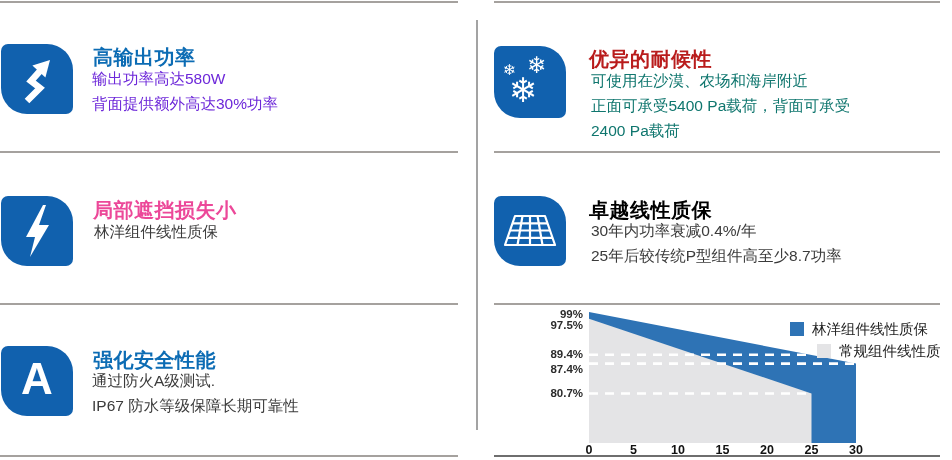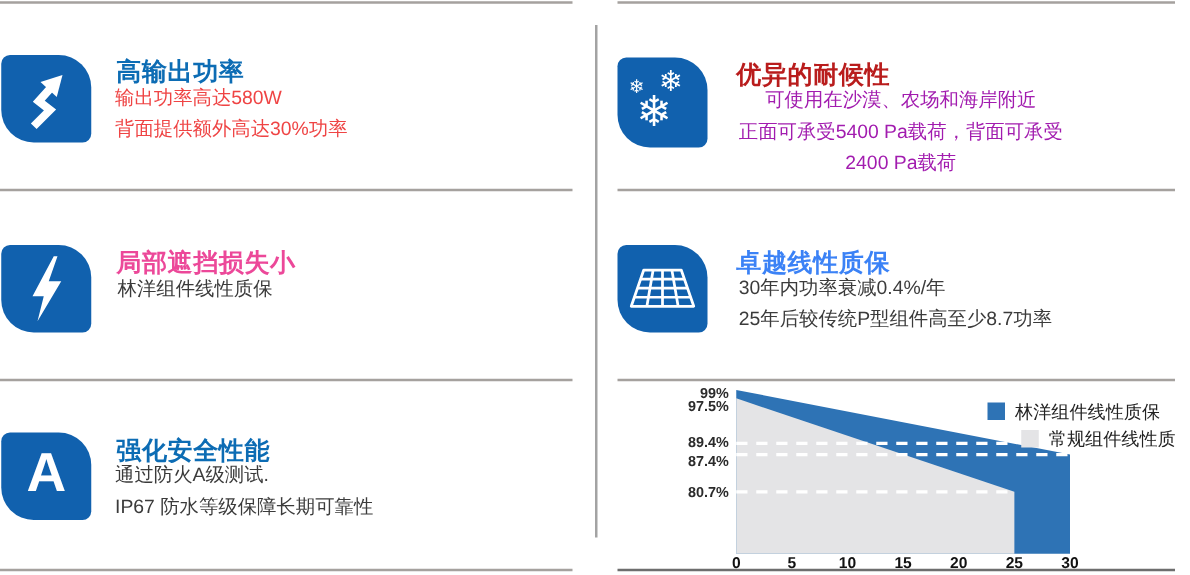--- a/index.html
+++ b/index.html
@@ -50,21 +50,21 @@
   <div class="divider v" style="left:476px;top:20px;"></div>
 
   <div>
     <div class="icon-box" style="left: 1px; top: 44px; background: rgb(17, 97, 174);">
       <svg width="72" height="70" viewBox="0 0 72 70">
         <polyline points="26,57 39,44 30,37 39,27" fill="none" stroke="#fff" stroke-width="6.5"></polyline>
         <polygon points="49,16 44.4,33.6 31.4,21.6" fill="#fff"></polygon>
       </svg>
     </div>
     <div class="feature-title" style="left: 93px; top: 44px; color: rgb(12, 108, 180);">高输出功率</div>
-    <div class="feature-lines" style="left: 92px; top: 66px; color: #ef4444;">
+    <div class="feature-lines" style="left: 92px; top: 66px; color: #6d28d9;">
       <div>输出功率高达580W</div>
       <div>背面提供额外高达30%功率</div>
     </div>
   </div>
 
   <div>
     <div class="icon-box" style="left: 1px; top: 196px; background: rgb(17, 97, 174);">
       <svg width="72" height="70" viewBox="0 0 72 70">
         <polygon points="42,9 25,41 34,41 29,61 48,29 38,29 45,9" fill="#fff"></polygon>
       </svg>
@@ -88,38 +88,38 @@
 
   <div>
     <div class="icon-box" style="left: 494px; top: 46px; height: 72px; background: rgb(17, 97, 174);">
       <div class="snow-wrap">
         <span class="snow s1">❄</span>
         <span class="snow s2">❄</span>
         <span class="snow s3">❄</span>
       </div>
     </div>
     <div class="feature-title" style="left: 589px; top: 46px; color: #b91c1c;">优异的耐候性</div>
-    <div class="feature-lines" style="left: 591px; top: 68px; color: #a21caf; text-align: center;">
+    <div class="feature-lines" style="left: 591px; top: 68px; color: #0f766e;">
       <div>可使用在沙漠、农场和海岸附近</div>
       <div>正面可承受5400 Pa载荷，背面可承受</div>
       <div>2400 Pa载荷</div>
     </div>
   </div>
 
   <div>
     <div class="icon-box" style="left: 494px; top: 196px; background: rgb(17, 97, 174);">
       <svg width="72" height="70" viewBox="0 0 72 70">
         <g fill="none" stroke="#fff" stroke-width="2.2" stroke-linejoin="round">
           <path d="M21 20 L51 20 L61 49 L11 49 Z"></path>
           <path d="M18.5 27.3 L53.5 27.3 M16 34.5 L56 34.5 M13.5 41.8 L58.5 41.8"></path>
           <path d="M28.5 20 L23.5 49 M36 20 L36 49 M43.5 20 L48.5 49"></path>
         </g>
       </svg>
     </div>
-    <div class="feature-title" style="left: 589px; top: 197px; color: #3b82f6;">卓越线性质保</div>
+    <div class="feature-title" style="left: 589px; top: 197px; color: #000000;">卓越线性质保</div>
     <div class="feature-lines" style="left: 591px; top: 218px; color: rgb(59, 59, 59);">
       <div>30年内功率衰减0.4%/年</div>
       <div>25年后较传统P型组件高至少8.7功率</div>
     </div>
   </div>
 
   <svg class="chart-svg" viewBox="476 295 476 165" preserveAspectRatio="none">
       <polygon points="589,312 856,363.62 856,443 589,443" fill="#2e73b5"></polygon>
       <polygon points="589,318.675 811.5,393.435 811.5,443 589,443" fill="#e4e4e6"></polygon>
       <line x1="589" y1="354.71999999999997" x2="811.5" y2="354.71999999999997" stroke="#fff" stroke-width="2.6" stroke-dasharray="9 7"></line>

